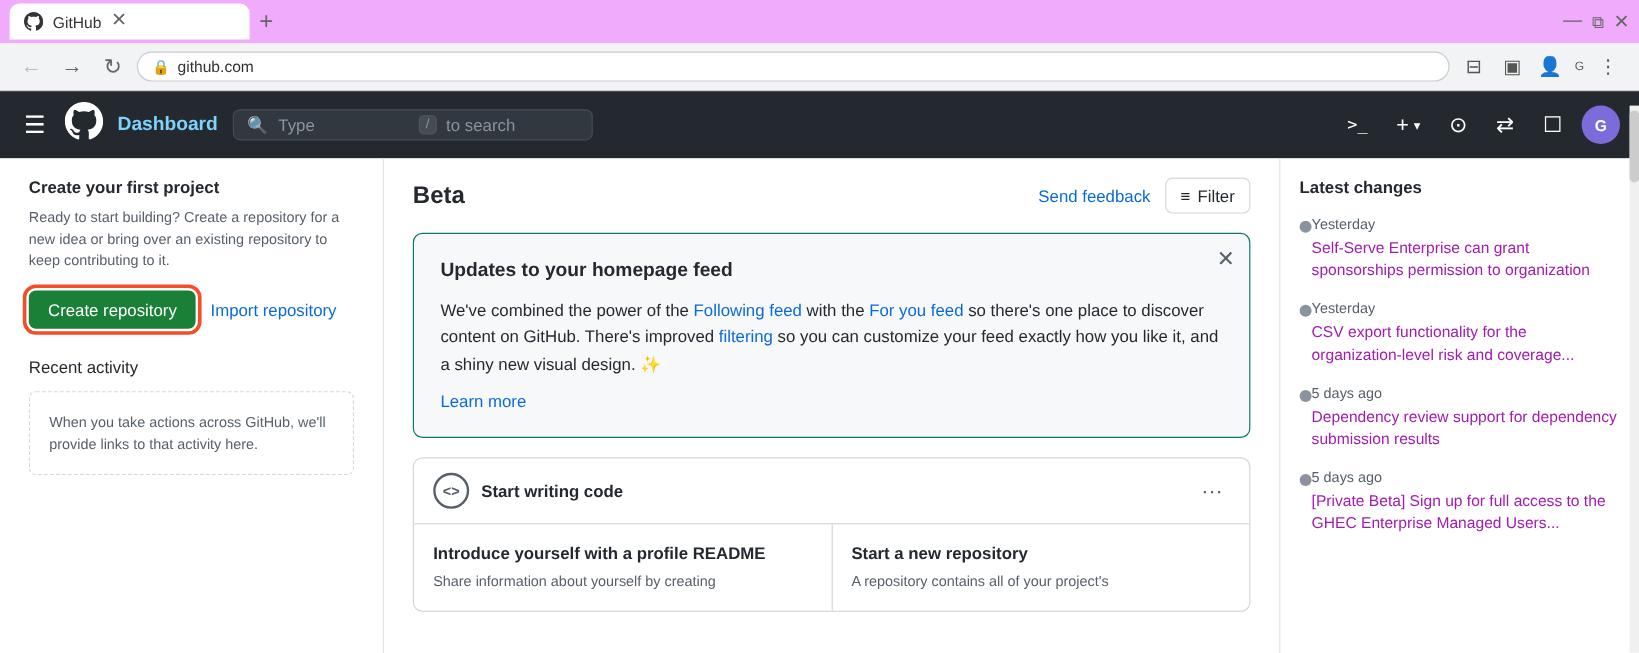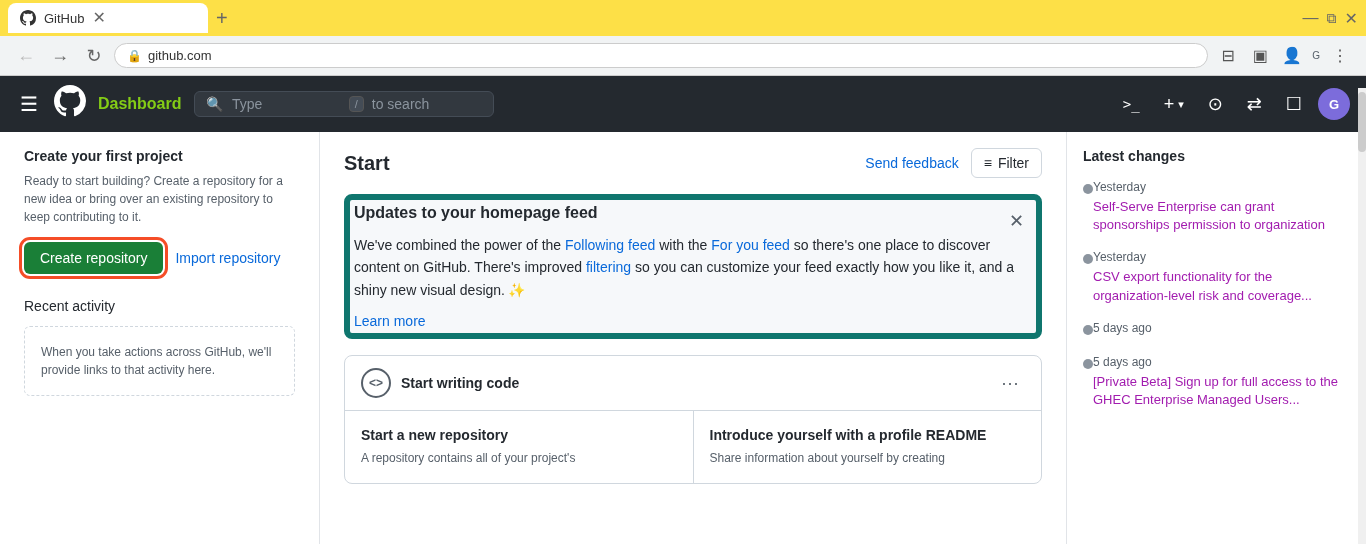--- a/index.html
+++ b/index.html
@@ -1,39 +1,39 @@
 <!DOCTYPE html>
 <html><head>
   <meta charset="utf-8">
   <style>
     * { box-sizing: border-box; margin: 0; padding: 0; }
     body { font-family: -apple-system, BlinkMacSystemFont, "Segoe UI", Helvetica, Arial, sans-serif; font-size: 14px; background: #f6f8fa; color: #24292f; }
 
     
     .browser-chrome { background: #dee1e6; width: 1366px; }
-    .browser-titlebar { display: flex; align-items: center; height: 36px; padding: 0 8px; gap: 8px; background: #fde047; }
+    .browser-titlebar { display: flex; align-items: center; height: 36px; padding: 0 8px; gap: 8px; background: #f0abfc; }
     .browser-tab { display: flex; align-items: center; background: #fff; border-radius: 8px 8px 0 0; padding: 0 12px; height: 30px; gap: 8px; min-width: 200px; font-size: 13px; }
     .browser-tab-title { font-size: 13px; color: #333; }
     .browser-tab-close { color: #666; cursor: pointer; font-size: 16px; line-height: 1; }
     .browser-new-tab { color: #666; font-size: 20px; cursor: pointer; }
     .browser-controls { display: flex; align-items: center; height: 40px; padding: 0 12px; gap: 6px; background: #f1f3f4; border-bottom: 1px solid #ccc; }
     .browser-nav-btn { background: none; border: none; cursor: pointer; color: #666; font-size: 18px; padding: 4px; border-radius: 50%; width: 28px; height: 28px; display: flex; align-items: center; justify-content: center; }
     .browser-nav-btn.disabled { color: #bbb; cursor: default; }
     .browser-address-bar { flex: 1; background: #fff; border: 1px solid #ccc; border-radius: 20px; padding: 4px 12px; font-size: 13px; color: #333; display: flex; align-items: center; gap: 6px; }
     .browser-address-bar .lock-icon { color: #555; font-size: 12px; }
     .browser-address-text { color: #333; font-size: 13px; }
     .browser-action-icons { display: flex; gap: 4px; align-items: center; }
     .browser-action-icon { background: none; border: none; cursor: pointer; color: #555; font-size: 16px; padding: 4px; border-radius: 4px; width: 28px; height: 28px; display: flex; align-items: center; justify-content: center; }
 
     
     .gh-nav { background: #24292f; display: flex; align-items: center; padding: 0 16px; height: 56px; gap: 16px; }
     .gh-nav-left { display: flex; align-items: center; gap: 12px; flex: 1; }
     .hamburger-btn { background: none; border: none; cursor: pointer; color: #fff; font-size: 20px; padding: 4px; }
     .gh-logo { color: #fff; font-size: 24px; }
-    .gh-nav-title { color: #84cc16; font-size: 16px; font-weight: 600; }
+    .gh-nav-title { color: #7dd3fc; font-size: 16px; font-weight: 600; }
     .gh-search-bar { display: flex; align-items: center; background: #32383f; border: 1px solid #444c56; border-radius: 6px; padding: 4px 12px; min-width: 300px; gap: 8px; cursor: text; }
     .gh-search-icon { color: #8b949e; font-size: 14px; }
     .gh-search-text { color: #8b949e; font-size: 14px; flex: 1; }
     .gh-search-shortcut { background: #444c56; color: #8b949e; font-size: 11px; border-radius: 4px; padding: 1px 5px; border: 1px solid #555; }
     .gh-nav-right { display: flex; align-items: center; gap: 8px; }
     .gh-nav-icon-btn { background: none; border: none; cursor: pointer; color: #fff; font-size: 18px; padding: 4px 8px; border-radius: 4px; display: flex; align-items: center; gap: 4px; }
     .gh-avatar { width: 32px; height: 32px; border-radius: 50%; background: #7c6cdb; display: flex; align-items: center; justify-content: center; color: #fff; font-size: 13px; font-weight: 600; cursor: pointer; }
 
     
     .main-layout { display: flex; min-height: 460px; background: #fff; }
@@ -49,21 +49,21 @@
     .recent-activity-box { border: 1px dashed #d0d7de; border-radius: 6px; padding: 16px; color: #57606a; font-size: 12px; line-height: 1.5; }
 
     
     .content-area { flex: 1; padding: 16px 24px; overflow: hidden; }
     .content-header { display: flex; align-items: center; margin-bottom: 16px; }
     .page-title-text { font-size: 20px; font-weight: 600; color: #24292f; flex: 1; }
     .send-feedback-link { color: #0969da; font-size: 14px; text-decoration: none; margin-right: 12px; }
     .filter-btn { display: flex; align-items: center; gap: 6px; background: #fff; border: 1px solid #d0d7de; border-radius: 6px; padding: 6px 12px; font-size: 14px; cursor: pointer; color: #24292f; }
 
     
-    .feed-update-card { background: #f6f8fa; border: 6px solid #0f766e; border-radius: 8px; padding: 4px; margin-bottom: 16px; position: relative; }
+    .feed-update-card { background: #f6f8fa; border: 1px solid #0f766e; border-radius: 8px; padding: 22px; margin-bottom: 16px; position: relative; }
     .feed-update-title { font-size: 16px; font-weight: 600; color: #24292f; margin-bottom: 12px; }
     .feed-update-close { position: absolute; top: 12px; right: 12px; background: none; border: none; cursor: pointer; color: #57606a; font-size: 18px; line-height: 1; }
     .feed-update-text { font-size: 14px; color: #24292f; line-height: 1.6; margin-bottom: 12px; }
     .feed-update-text a { color: #0969da; text-decoration: none; }
     .learn-more-link { color: #0969da; font-size: 14px; text-decoration: none; font-weight: 500; }
 
     
     .section-card { border: 1px solid #d0d7de; border-radius: 8px; overflow: hidden; }
     .section-header { display: flex; align-items: center; padding: 12px 16px; border-bottom: 1px solid #d0d7de; gap: 10px; }
     .code-icon { width: 30px; height: 30px; border: 2px solid #57606a; border-radius: 50%; display: flex; align-items: center; justify-content: center; color: #57606a; font-size: 12px; font-weight: 700; }
@@ -185,21 +185,21 @@
         <a href="#" class="import-repo-link">Import repository</a>
       </div>
       <p class="recent-activity-title">Recent activity</p>
       <div class="recent-activity-box">
         <span>When you take actions across GitHub, we'll provide links to that activity here.</span>
       </div>
     </div>
 
     <div class="content-area">
       <div class="content-header">
-        <span class="page-title-text">Start</span>
+        <span class="page-title-text">Beta</span>
         <a href="#" class="send-feedback-link">Send feedback</a>
         <button class="filter-btn">
           <span>≡</span>
           <span>Filter</span>
         </button>
       </div>
 
       <div class="feed-update-card">
         <p class="feed-update-title">Updates to your homepage feed</p>
         <button class="feed-update-close">✕</button>
@@ -210,27 +210,27 @@
       </div>
 
       <div class="section-card">
         <div class="section-header">
           <div class="code-icon">&lt;&gt;</div>
           <span class="section-header-title">Start writing code</span>
           <button class="section-header-menu">···</button>
         </div>
         <div class="cards-row">
           <div class="mini-card">
+            <p class="mini-card-title">Introduce yourself with a profile README</p>
+            <p class="mini-card-desc">Share information about yourself by creating</p>
+          </div>
+          <div class="mini-card">
             <p class="mini-card-title">Start a new repository</p>
             <p class="mini-card-desc">A repository contains all of your project's</p>
           </div>
-          <div class="mini-card">
-            <p class="mini-card-title">Introduce yourself with a profile README</p>
-            <p class="mini-card-desc">Share information about yourself by creating</p>
-          </div>
         </div>
       </div>
     </div>
 
     <div class="right-panel">
       <p class="latest-changes-title">Latest changes</p>
       <div id="change-items-container">
           <div class="change-item">
       <div class="change-dot"></div>
       <div class="change-content">
@@ -242,20 +242,21 @@
       <div class="change-dot"></div>
       <div class="change-content">
         <p class="change-timestamp">Yesterday</p>
         <a href="#" class="change-title">CSV export functionality for the organization-level risk and coverage...</a>
       </div>
     </div>
           <div class="change-item">
       <div class="change-dot"></div>
       <div class="change-content">
         <p class="change-timestamp">5 days ago</p>
+        <a href="#" class="change-title">Dependency review support for dependency submission results</a>
       </div>
     </div>
           <div class="change-item">
       <div class="change-dot"></div>
       <div class="change-content">
         <p class="change-timestamp">5 days ago</p>
         <a href="#" class="change-title">[Private Beta] Sign up for full access to the GHEC Enterprise Managed Users...</a>
       </div>
     </div>
         </div>

